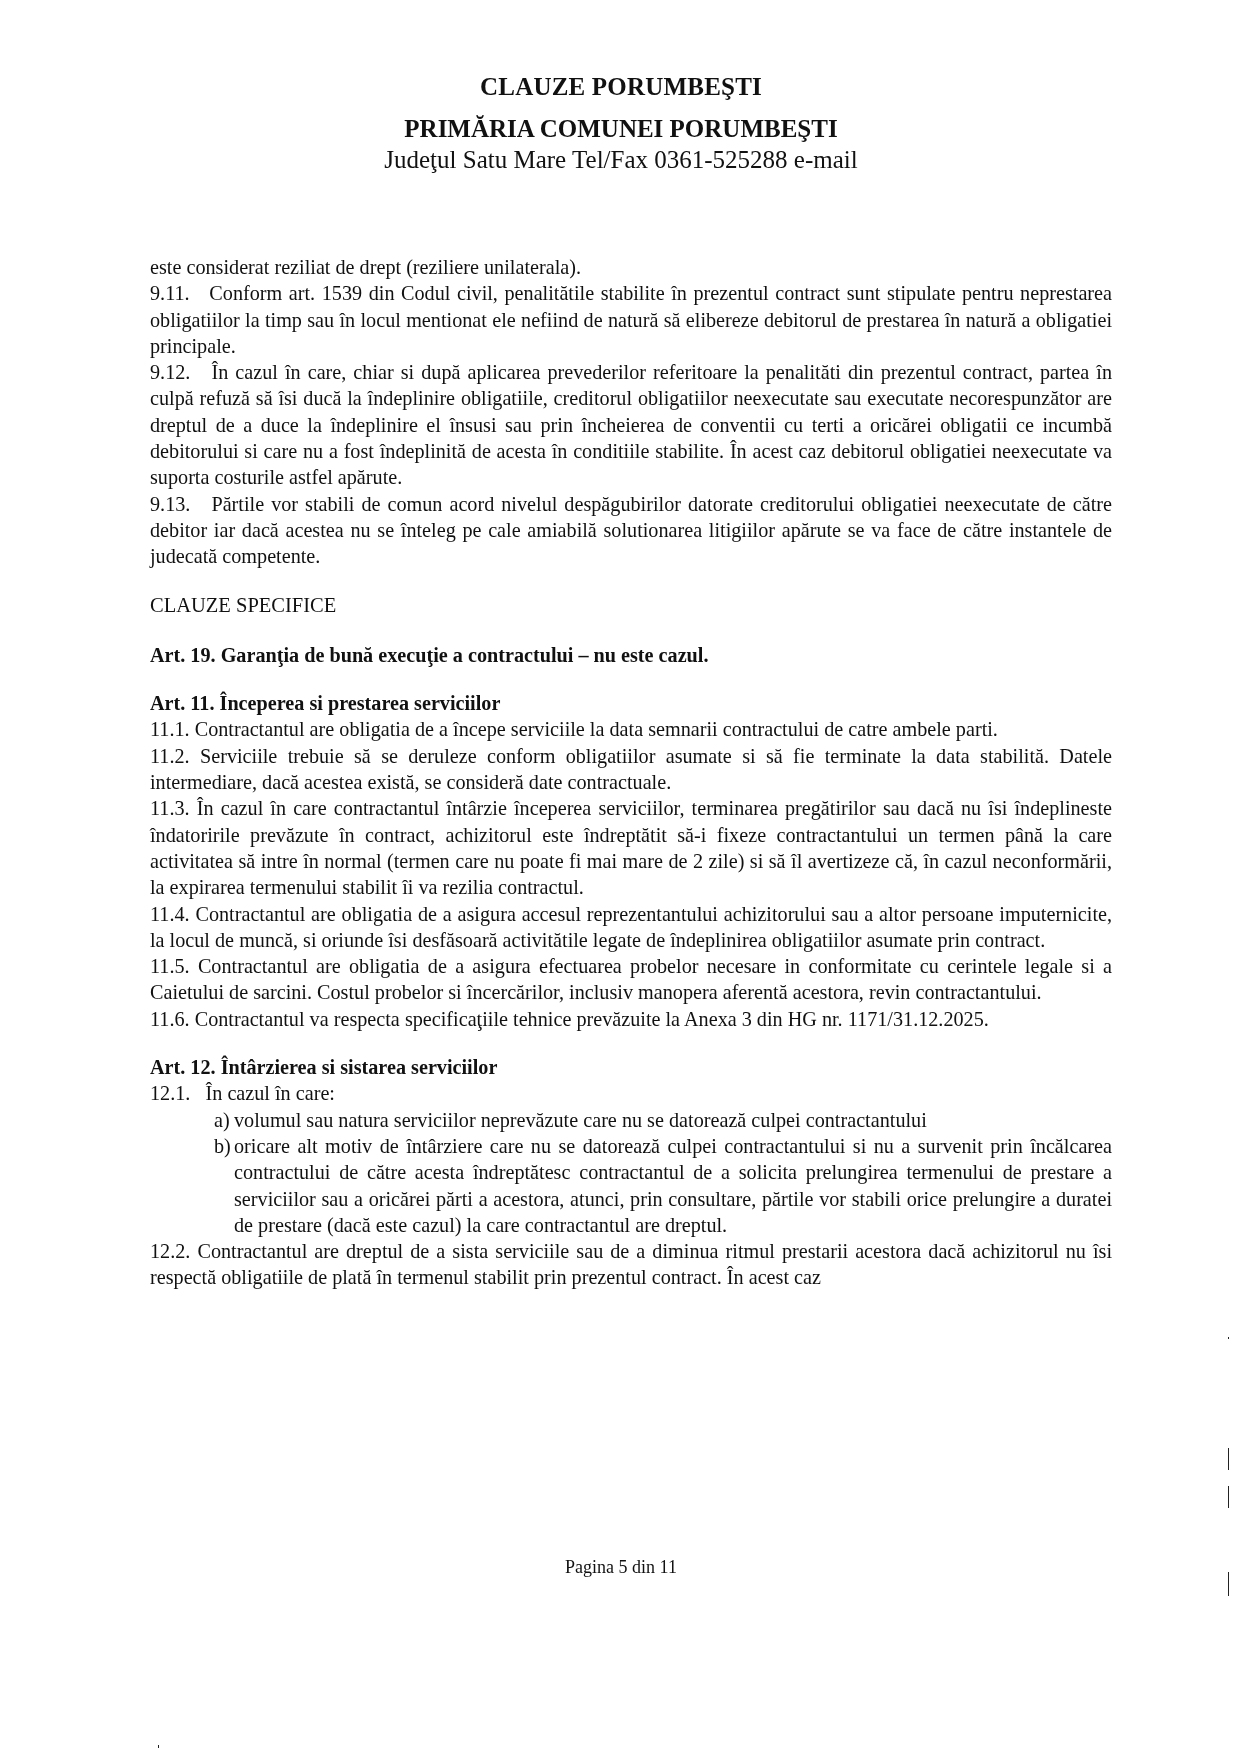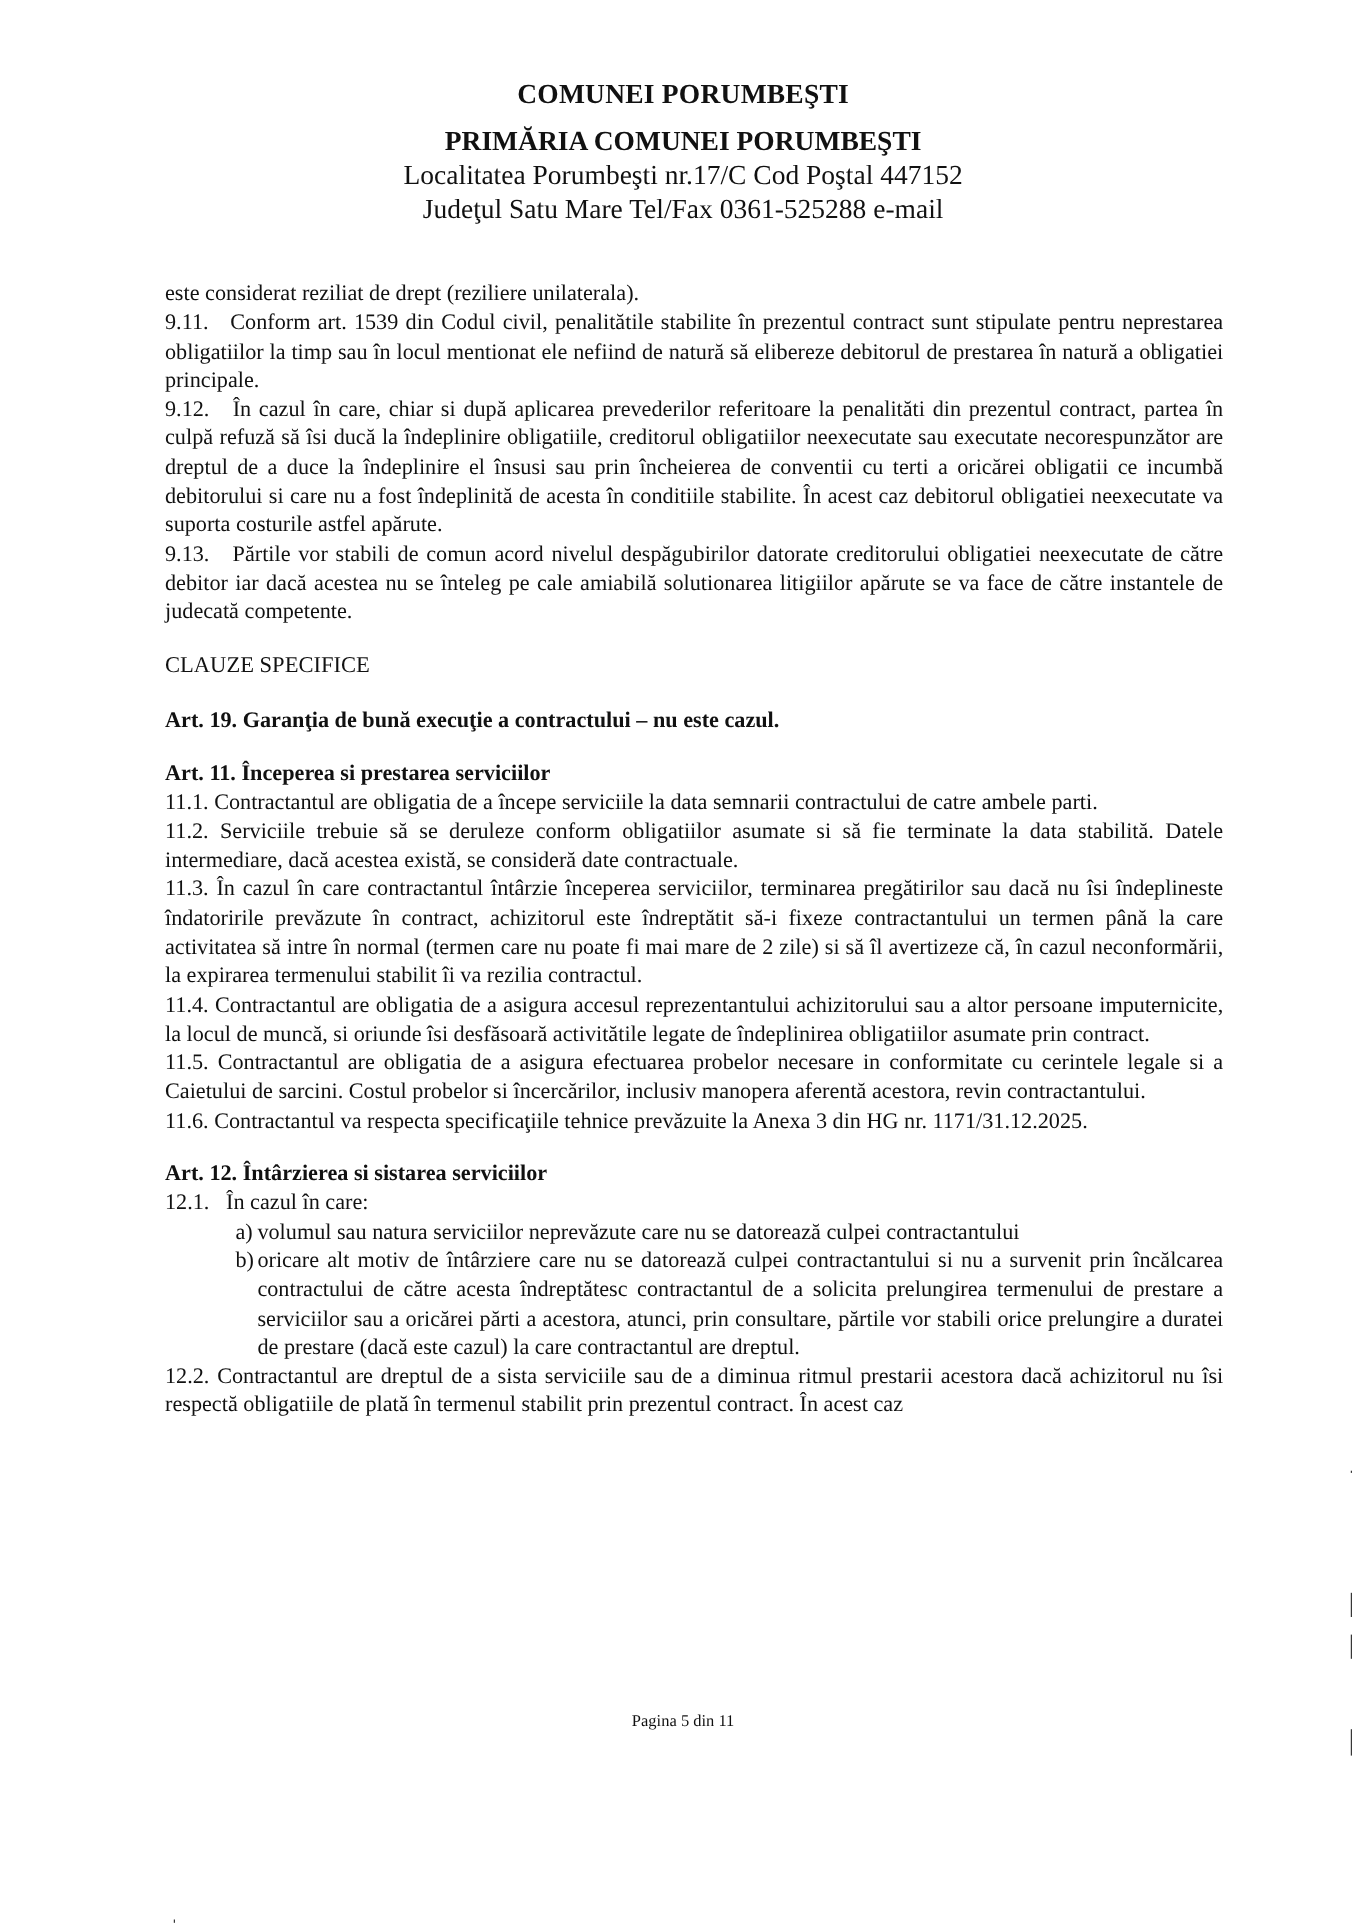--- a/index.html
+++ b/index.html
@@ -21,33 +21,32 @@
   .sec-title { font-weight: normal; font-size: 20.5px; margin: 22px 0 24px 0; }
   .art { font-weight: bold; margin: 0; }
   .gap { height: 22px; }
   .num { display: inline-block; }
   .indent-a { padding-left: 64px; }
   .item { display: flex; }
   .item .lbl { width: 20px; flex: none; }
   .item .txt { flex: 1; text-align: justify; }
   .footer {
     position: absolute; left: 0; top: 1557px; width: 1242px; text-align: center;
-    font-size: 15px;
+    font-size: 18px;
   }
   .artifact { position: absolute; background: #222; }
 </style>
 </head>
 <body>
 
 <div class="page">
 
   <div class="header">
-    <div class="h1">COMUNEI PORUMBEŞTI</div>
+    <div class="h1">CLAUZE PORUMBEŞTI</div>
     <div class="h2">PRIMĂRIA COMUNEI  PORUMBEŞTI</div>
-    <div class="addr">Localitatea Porumbeşti nr.17/C  Cod Poştal  447152</div>
     <div class="addr">Judeţul Satu Mare Tel/Fax 0361-525288 e-mail</div>
   </div>
 
   <div class="body">
     <p class="p">este considerat reziliat de drept (reziliere unilaterala).</p>
 
     <p class="p">
       <span class="num">9.11.</span>&nbsp;&nbsp;&nbsp;<span>Conform art. 1539 din Codul civil, penalitătile stabilite în prezentul contract sunt stipulate pentru neprestarea obligatiilor la timp sau în locul mentionat ele nefiind de natură să elibereze debitorul de  prestarea în natură a obligatiei principale.</span>
     </p>
     <p class="p">

